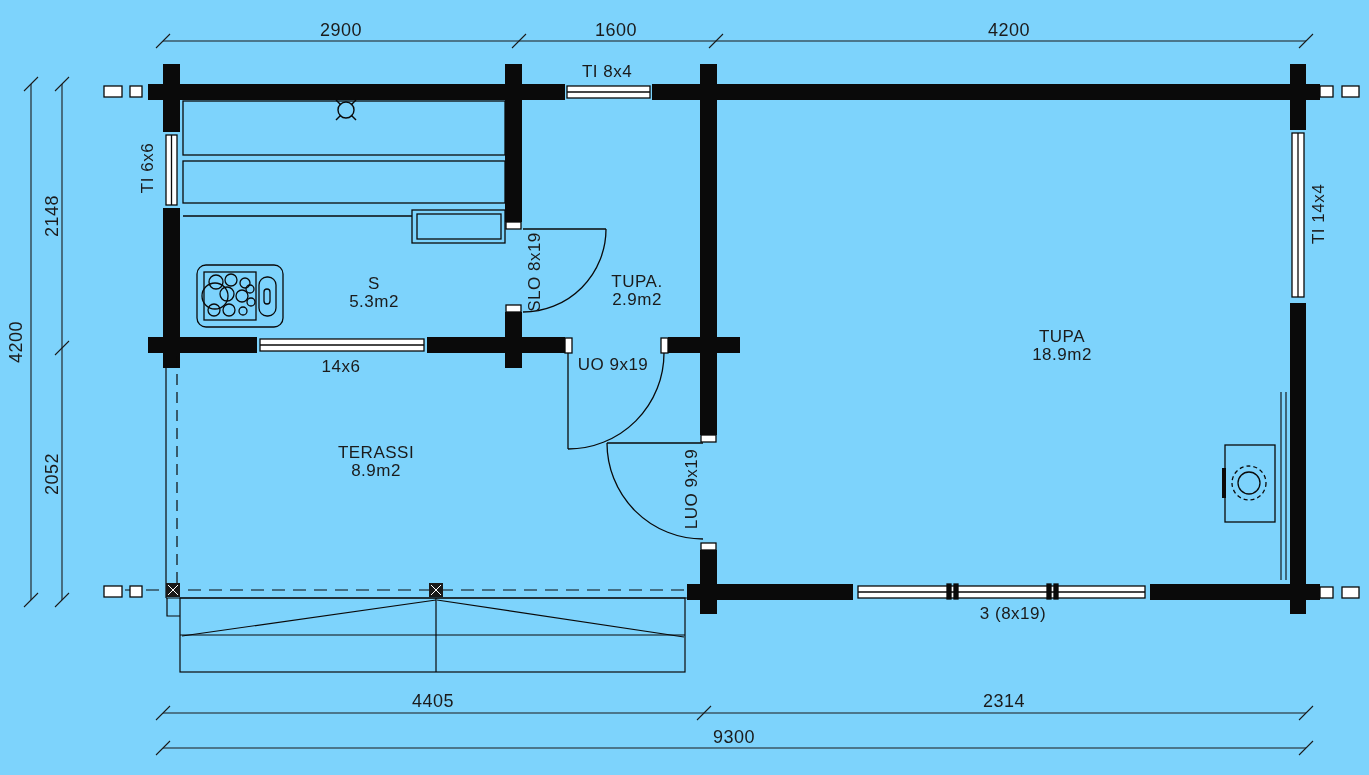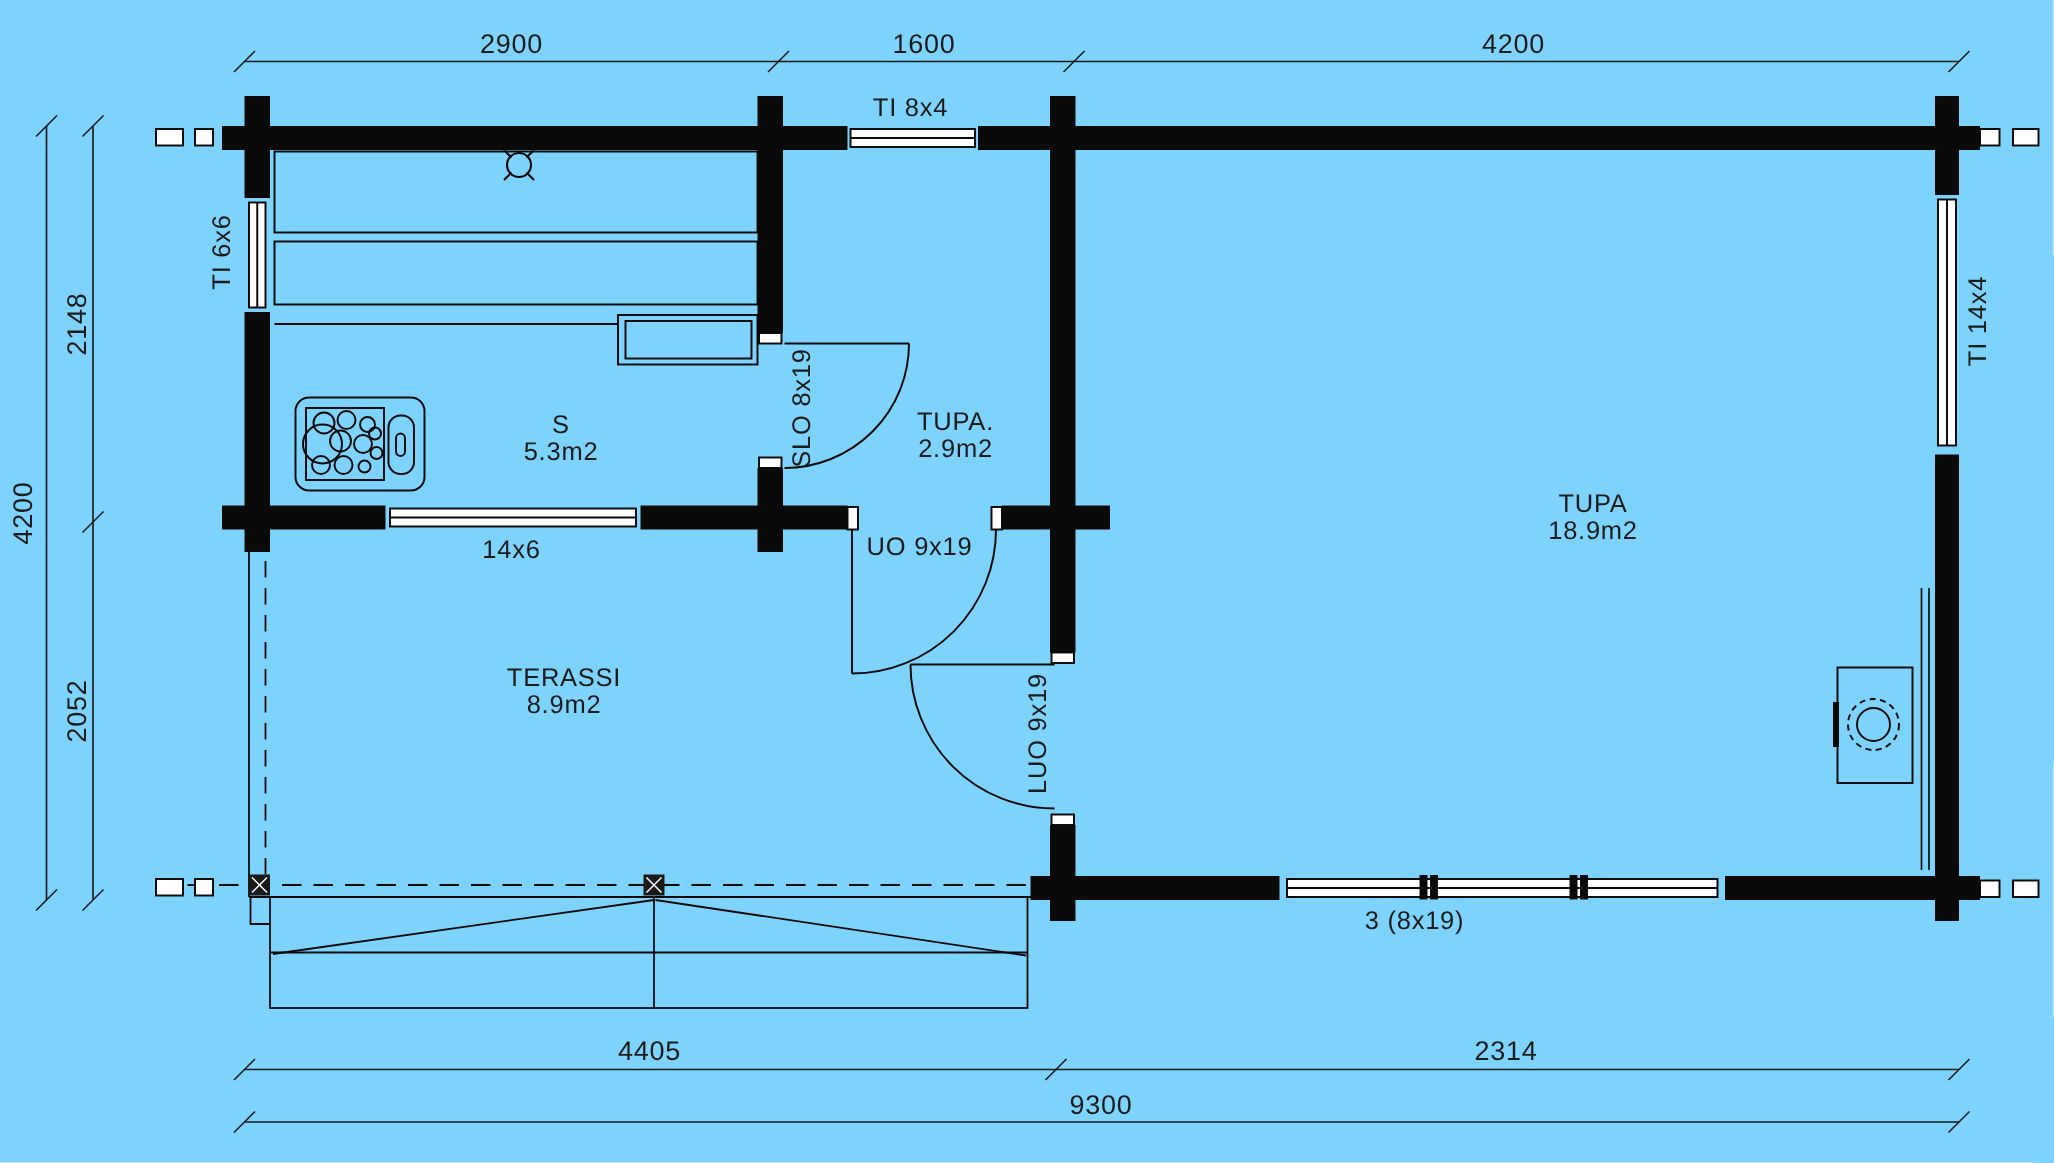--- a/index.html
+++ b/index.html
@@ -200,21 +200,21 @@
 <div class="lbl rot" style="left:52px;top:474px">2052</div>
 
 <div class="lbl" style="left:433px;top:701px">4405</div>
 <div class="lbl" style="left:1004px;top:701px">2314</div>
 <div class="lbl" style="left:734px;top:737px">9300</div>
 
 <div class="lbl small" style="left:607px;top:72px">TI 8x4</div>
 <div class="lbl small rot" style="left:148px;top:168px">TI 6x6</div>
 <div class="lbl small" style="left:341px;top:367px">14x6</div>
 <div class="lbl small rot" style="left:1319px;top:214px">TI 14x4</div>
-<div class="lbl small" style="left:943px;top:614px">3 (8x19)</div>
+<div class="lbl small" style="left:1013px;top:614px">3 (8x19)</div>
 
 <div class="lbl small rot" style="left:535px;top:272px">SLO 8x19</div>
 <div class="lbl small" style="left:613px;top:365px">UO 9x19</div>
 <div class="lbl small rot" style="left:692px;top:489px">LUO 9x19</div>
 
 <div class="room" style="left:374px;top:293px">
   <div>S</div>
   <div>5.3m2</div>
 </div>
 <div class="room" style="left:637px;top:291px">

